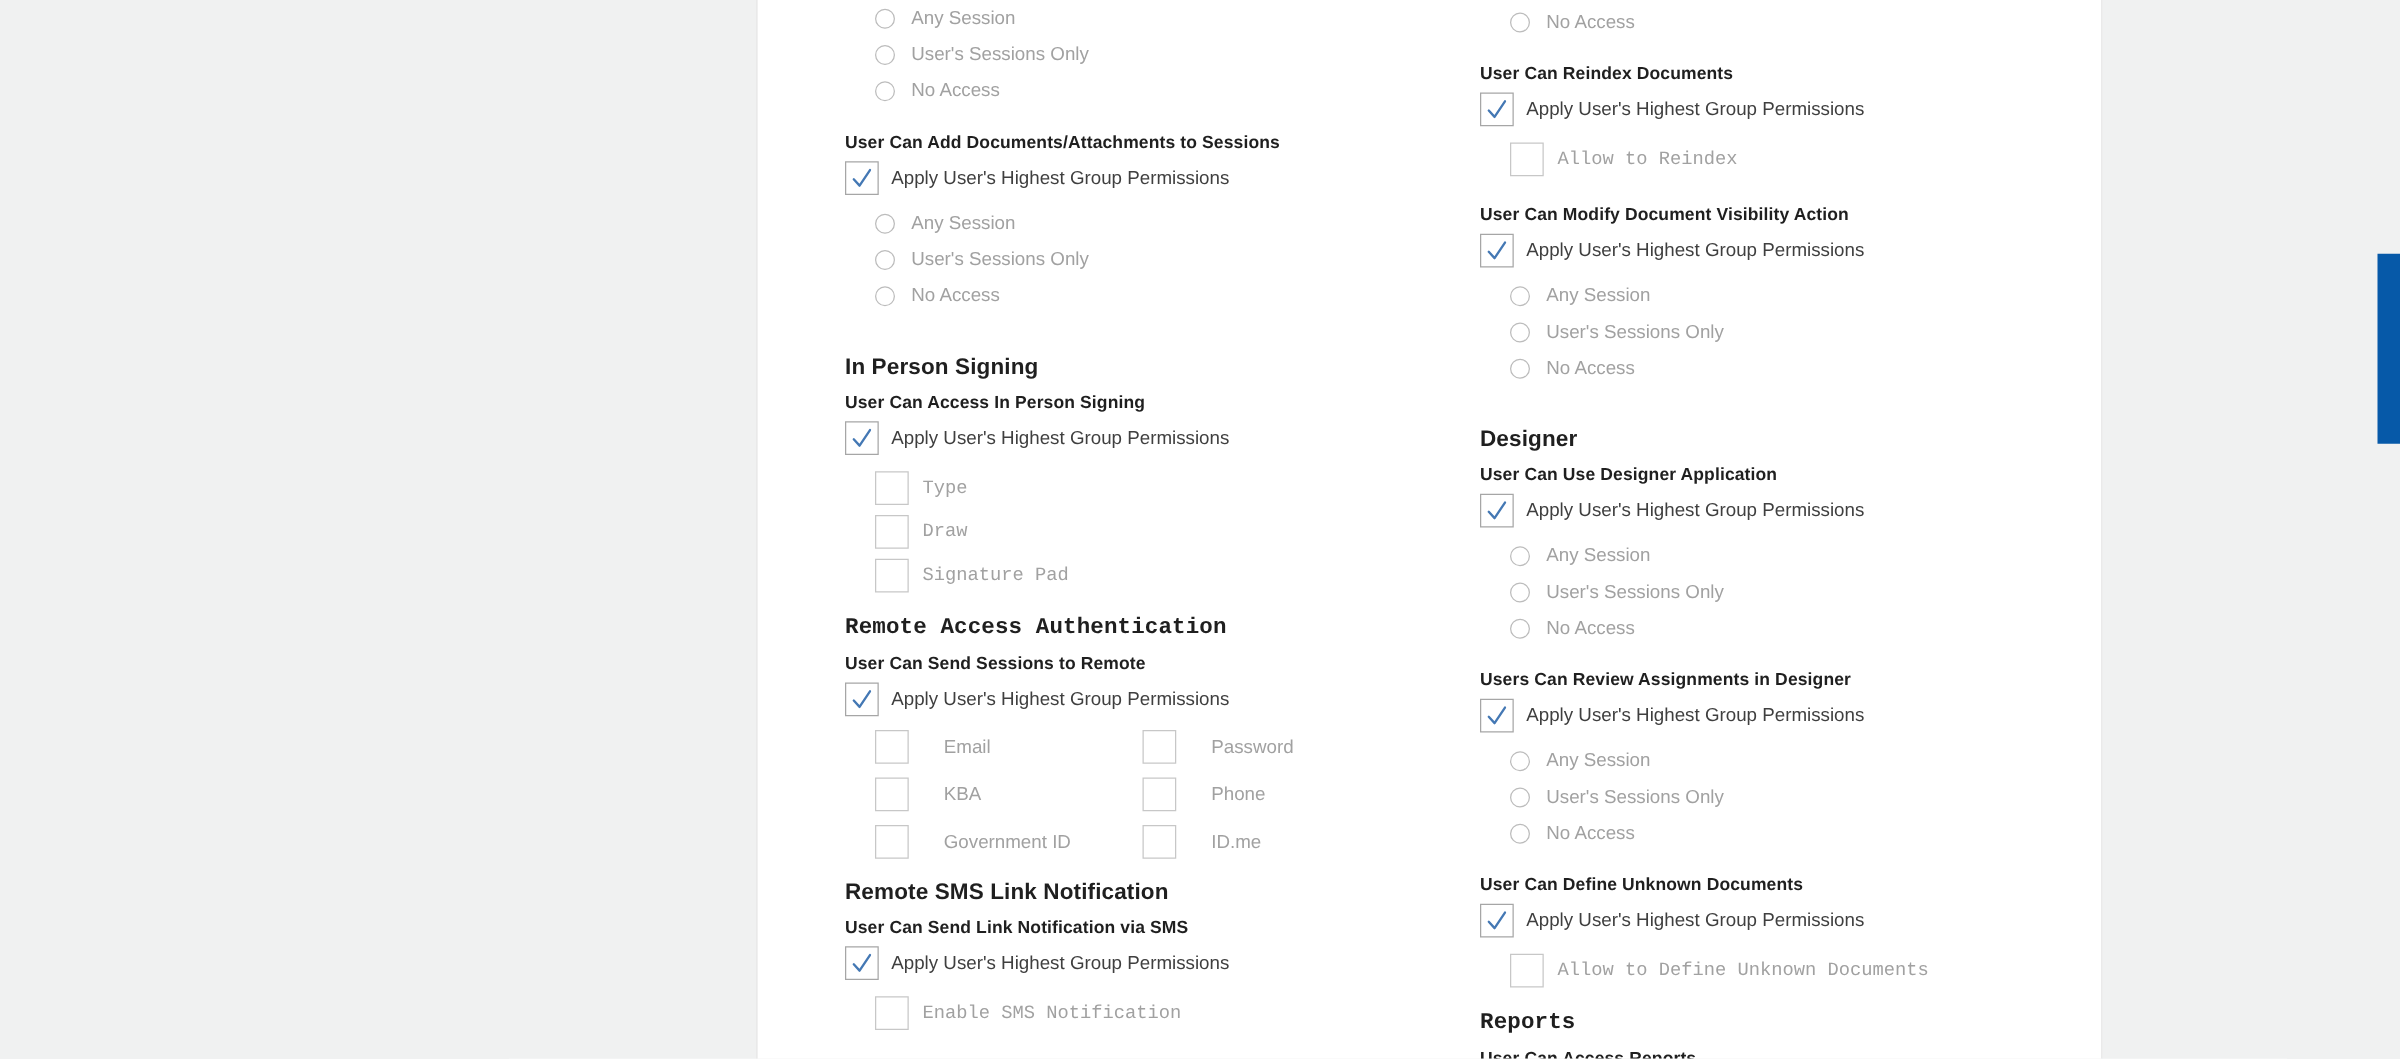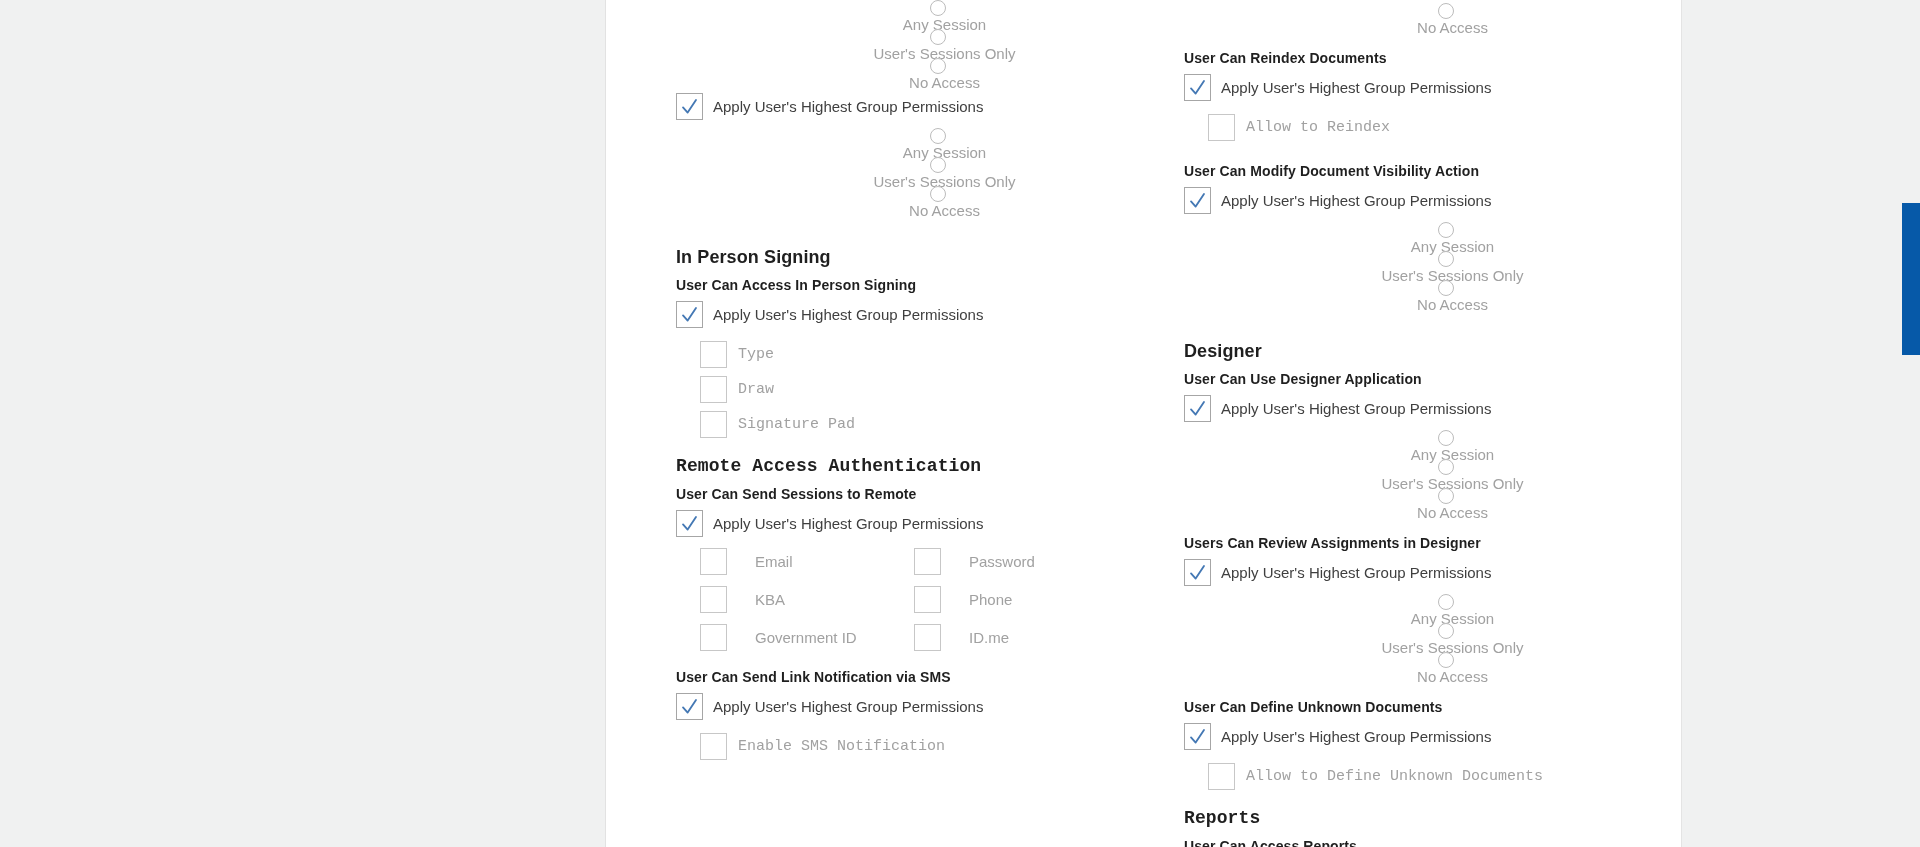--- a/index.html
+++ b/index.html
@@ -50,21 +50,21 @@
 
   .row { display: flex; align-items: center; }
   .lbl { font-size: 15px; white-space: nowrap; }
   .lbl.gray { color: #a1a1a1; }
   .lbl.dark { color: #3f3f3f; }
 
   .apply-row { margin-top: 5px; height: 28px; }
   .apply-row .lbl { margin-left: 10px; }
 
   .radio-group { margin-top: 8px; }
-  .radio-row { height: 29px; padding-left: 24px; flex-direction: column; }
+  .radio-row { height: 29px; padding-left: 24px; }
   .radio-row .lbl { margin-left: 13px; }
   .radio {
     width: 16px; height: 16px;
     box-sizing: border-box;
     border: 1.5px solid #bcbcbc;
     border-radius: 50%;
     background: #fff;
     flex: none;
   }
 
@@ -116,20 +116,21 @@
           </div>
           <div class="row radio-row">
             <span class="radio"></span>
             <span class="lbl gray">User's Sessions Only</span>
           </div>
           <div class="row radio-row">
             <span class="radio"></span>
             <span class="lbl gray">No Access</span>
           </div>
         </div>
+        <div class="sub-heading">User Can Add Documents/Attachments to Sessions</div>
         <div class="row apply-row">
           <span class="checkbox checked">
             <svg viewBox="0 0 27 27">
               <polyline points="6.5,14.5 11.5,20 20.5,6.5"></polyline>
             </svg>
           </span>
           <span class="lbl dark">Apply User's Highest Group Permissions</span>
         </div>
         <div class="radio-group">
           <div class="row radio-row">
@@ -204,20 +205,21 @@
             <div class="grid-cell first">
               <span class="checkbox"></span>
               <span class="lbl gray">Government ID</span>
             </div>
             <div class="grid-cell">
               <span class="checkbox"></span>
               <span class="lbl gray">ID.me</span>
             </div>
           </div>
         </div>
+        <div class="section-header">Remote SMS Link Notification</div>
         <div class="sub-heading">User Can Send Link Notification via SMS</div>
         <div class="row apply-row">
           <span class="checkbox checked">
             <svg viewBox="0 0 27 27">
               <polyline points="6.5,14.5 11.5,20 20.5,6.5"></polyline>
             </svg>
           </span>
           <span class="lbl dark">Apply User's Highest Group Permissions</span>
         </div>
         <div class="check-list">

